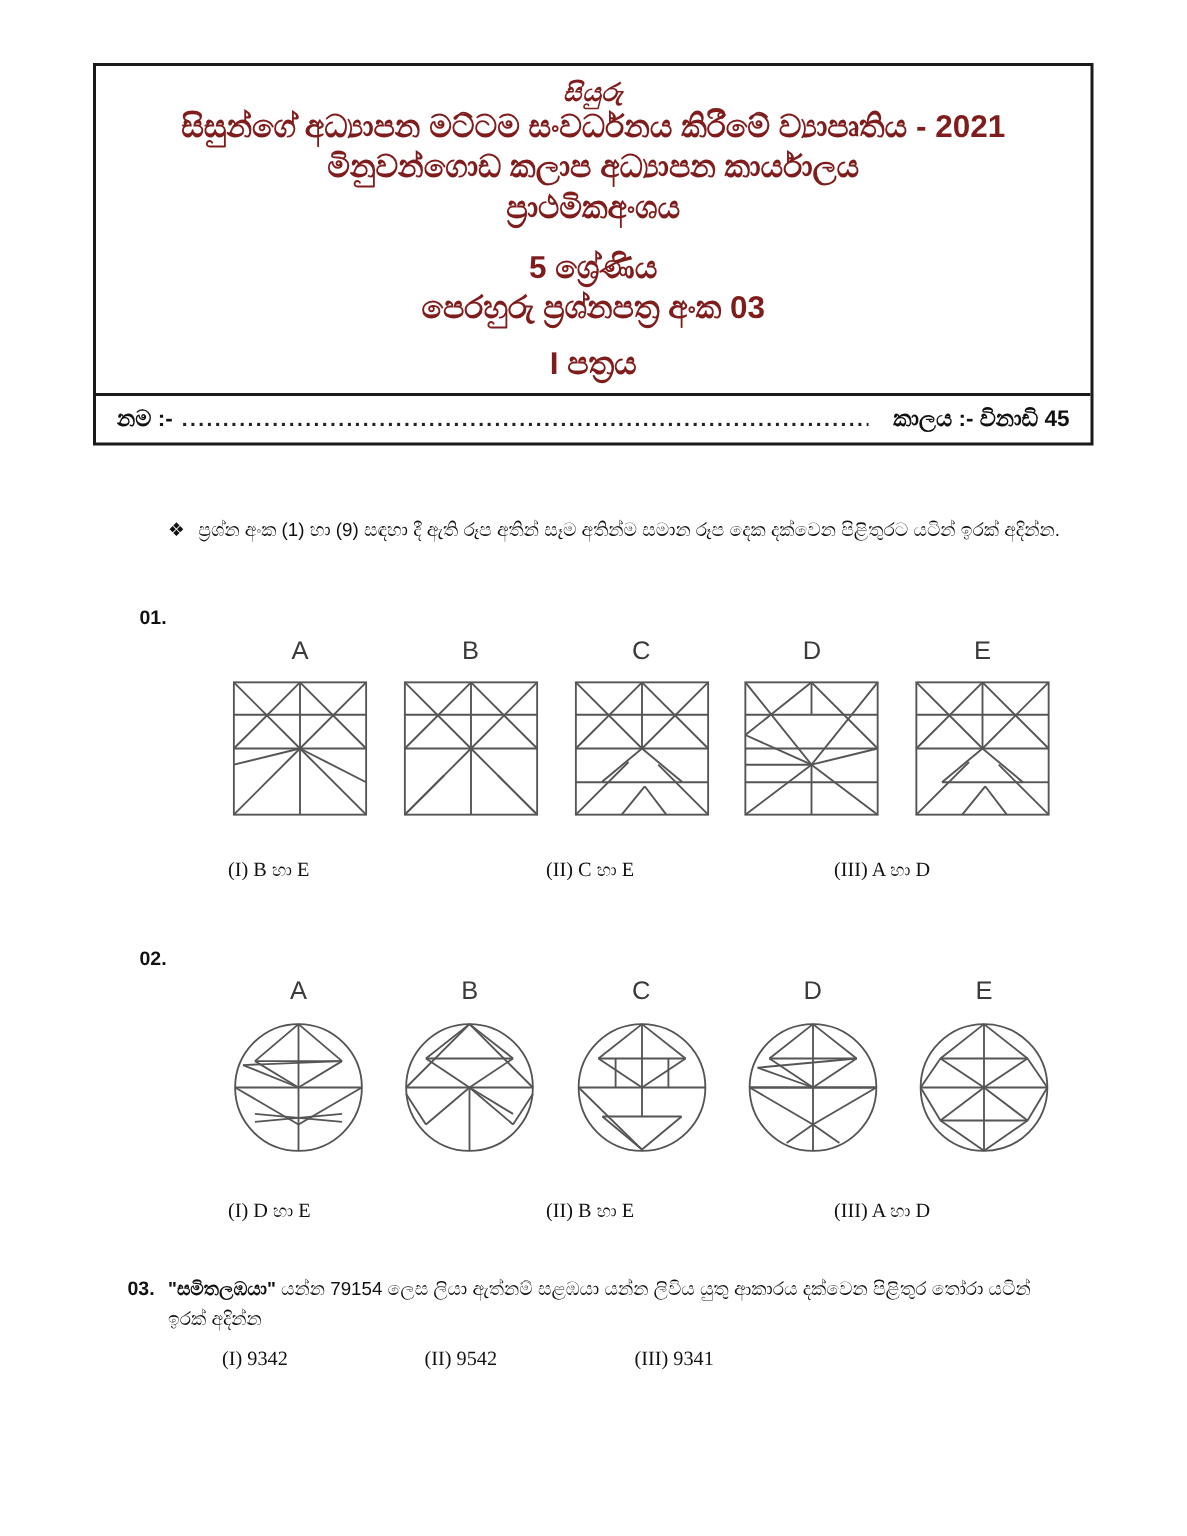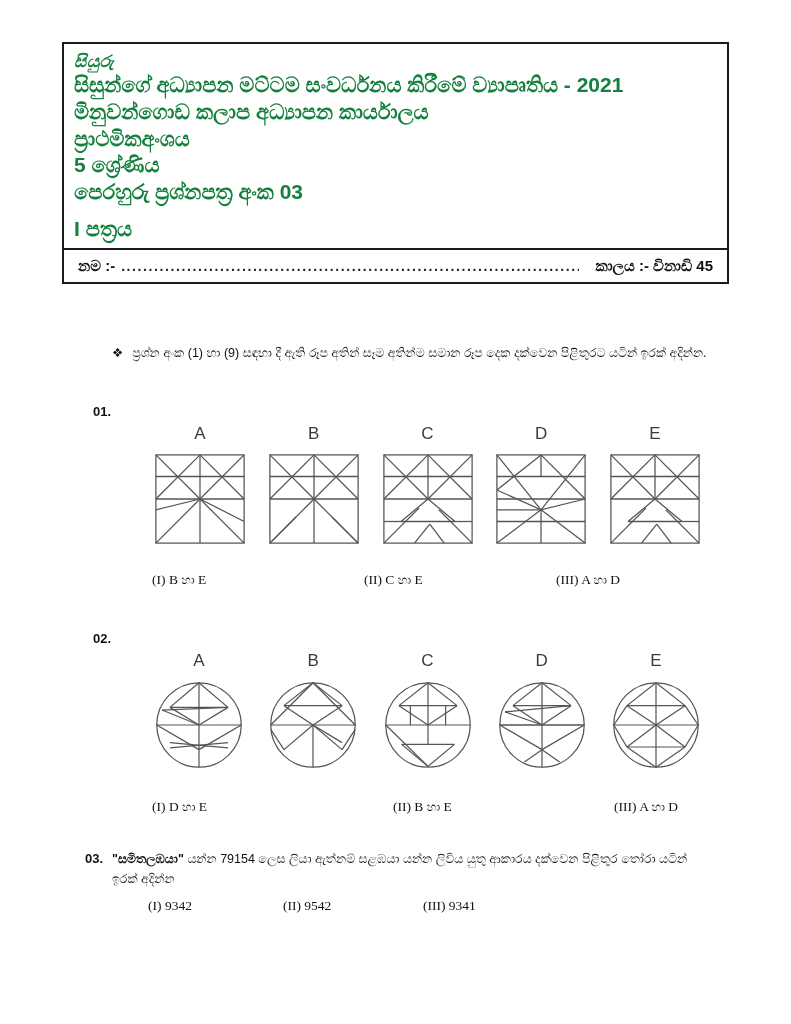--- a/index.html
+++ b/index.html
@@ -20,37 +20,37 @@
   #header-box {
     position: absolute;
     left: 62px;
     top: 42px;
     width: 667px;
     border: 2px solid #1a1a1a;
     box-sizing: border-box;
     padding: 8px 10px 0 10px;
   }
   .hdr-line {
-    text-align: left;
+    text-align: center;
     font-family: "Liberation Sans", sans-serif;
     font-weight: bold;
-    color: #15803d;
+    color: #7f1d1d;
     line-height: 1.18;
   }
   #hdr-siyuru {
     font-family: "Liberation Serif", serif;
     font-style: italic;
     font-weight: bold;
     font-size: 17px;
     letter-spacing: .5px;
     margin-bottom: 1px;
   }
   #hdr-title1 { font-size: 21px; margin-bottom: 2px; }
   #hdr-title2 { font-size: 21px; margin-bottom: 2px; }
-  #hdr-title3 { font-size: 21px; margin-bottom: 2px; }
+  #hdr-title3 { font-size: 21px; margin-bottom: 16px; }
   #hdr-grade  { font-size: 21px; margin-bottom: 2px; }
   #hdr-paper  { font-size: 21px; margin-bottom: 12px; }
   #hdr-part   { font-size: 21px; margin-bottom: 4px; }
 
   #hdr-footer {
     display: flex;
     align-items: baseline;
     justify-content: space-between;
     border-top: 2px solid #1a1a1a;
     margin: 6px -10px 0 -10px;
@@ -130,21 +130,21 @@
   .opt-row {
     position: absolute;
     display: flex;
     font-family: "Liberation Serif", serif;
     font-size: 13.5px;
     color: #111;
   }
   .opt { white-space: nowrap; }
   .opt .sin { font-family: "Liberation Sans", sans-serif; font-size: 12px; }
   #q1-opts { left: 152px; top: 572px; width: 545px; }
-  #q2-opts { left: 152px; top: 799px; width: 545px; gap: 29px; }
+  #q2-opts { left: 152px; top: 799px; width: 545px; }
   #q3-opts { left: 148px; top: 898px; width: 420px; }
   #q1-opts .opt:nth-child(1),
   #q2-opts .opt:nth-child(1) { width: 212px; }
   #q1-opts .opt:nth-child(2),
   #q2-opts .opt:nth-child(2) { width: 192px; }
   #q3-opts .opt:nth-child(1) { width: 135px; }
   #q3-opts .opt:nth-child(2) { width: 140px; }
 
   
   #q3-text {

